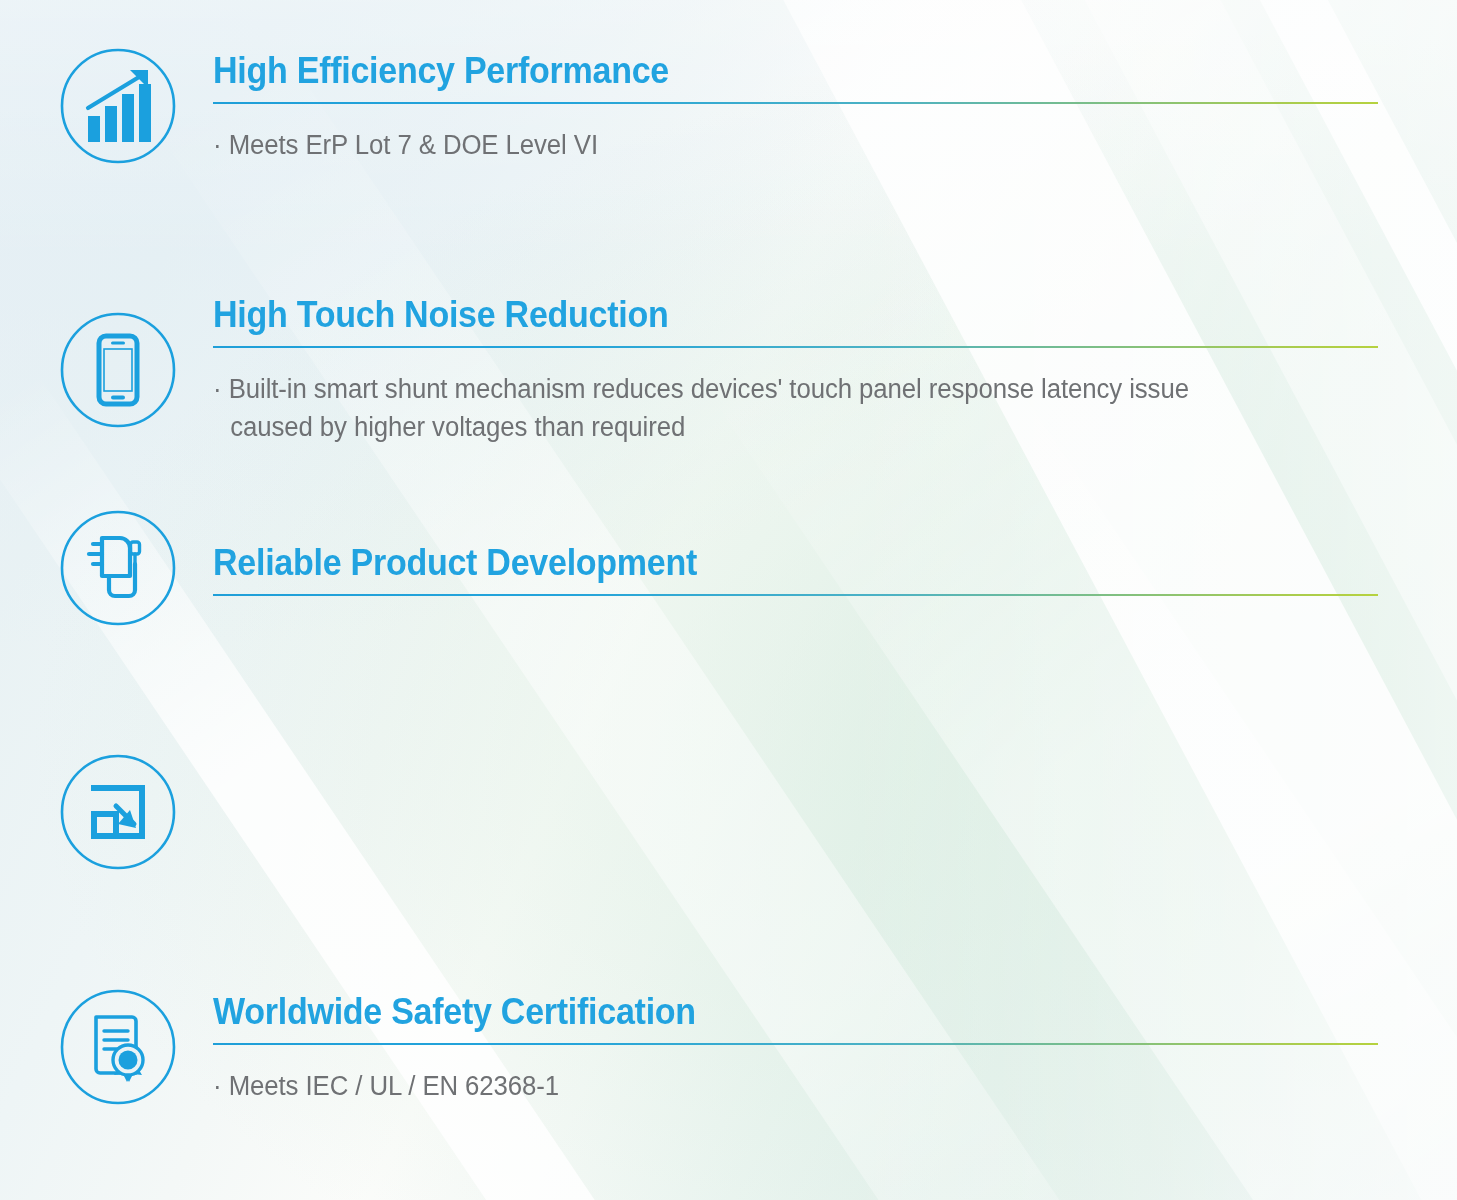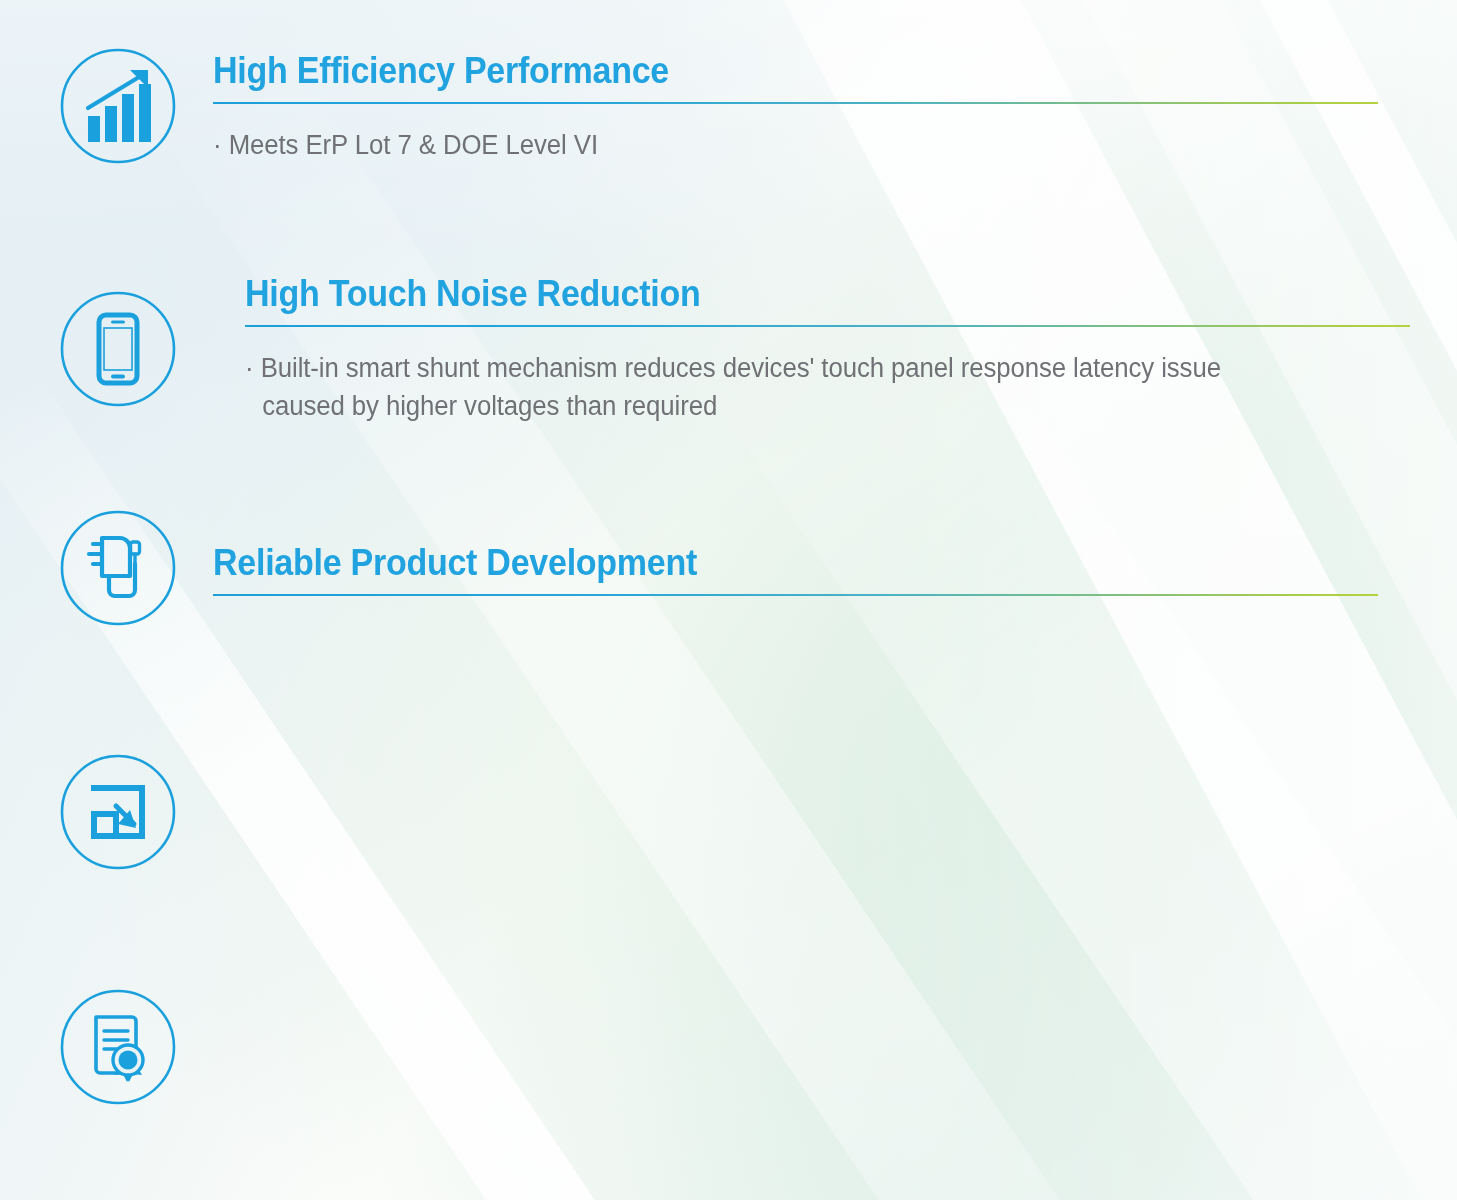--- a/index.html
+++ b/index.html
@@ -167,21 +167,21 @@
     </div>
     <div class="feature-body">
       <div class="feature-title">High Efficiency Performance</div>
       <div class="divider"></div>
       <div class="bullets">
         <div class="bullet"><span class="dot">·</span> <span>Meets ErP Lot 7 &amp; DOE Level VI</span></div>
       </div>
     </div>
   </div>
 
-  <div class="feature-row" style="top:272px;gap:32px;">
+  <div class="feature-row" style="top:293px;">
     <div class="icon-wrap">
       <svg class="icon-circle" viewBox="0 0 120 120">
         <circle cx="60" cy="60" r="56" fill="none" stroke="#1ba0de" stroke-width="2.6"></circle>
         <rect x="41" y="26" width="38" height="68" rx="7" ry="7" fill="none" stroke="#1ba0de" stroke-width="5"></rect>
         <rect x="53" y="31.5" width="14" height="3" rx="1.5" fill="#1ba0de"></rect>
         <rect x="53" y="85.5" width="14" height="4" rx="2" fill="#1ba0de"></rect>
         <rect x="46" y="39" width="28" height="42" fill="none" stroke="#1ba0de" stroke-width="1.6"></rect>
       </svg>
     </div>
     <div class="feature-body">
@@ -232,15 +232,22 @@
         <path d="M38 30 h36 a4 4 0 0 1 4 4 v52 h-36 a4 4 0 0 1 -4 -4 z" fill="none" stroke="#1ba0de" stroke-width="3.6" stroke-linejoin="round"></path>
         <path d="M46 44 h24" stroke="#1ba0de" stroke-width="3.4" stroke-linecap="round"></path>
         <path d="M46 53 h24" stroke="#1ba0de" stroke-width="3.4" stroke-linecap="round"></path>
         <path d="M46 62 h16" stroke="#1ba0de" stroke-width="3.4" stroke-linecap="round"></path>
         <path d="M62 78 l-6 10 l9 -1 l4 8 l7 -12 z" fill="#1ba0de"></path>
         <path d="M78 78 l6 10 l-9 -1 l-4 8 l-7 -12 z" fill="#1ba0de"></path>
         <circle cx="70" cy="73" r="15" fill="#eaf3f6" stroke="#1ba0de" stroke-width="3.4"></circle>
         <circle cx="70" cy="73" r="9.5" fill="#1ba0de"></circle>
       </svg>
     </div>
+    <div class="feature-body">
+      <div class="feature-title">Worldwide Safety Certification</div>
+      <div class="divider"></div>
+      <div class="bullets">
+        <div class="bullet"><span class="dot">·</span> <span>Meets IEC / UL / EN 62368-1</span></div>
+      </div>
+    </div>
   </div>
 
 </div>
 
 </body></html>

